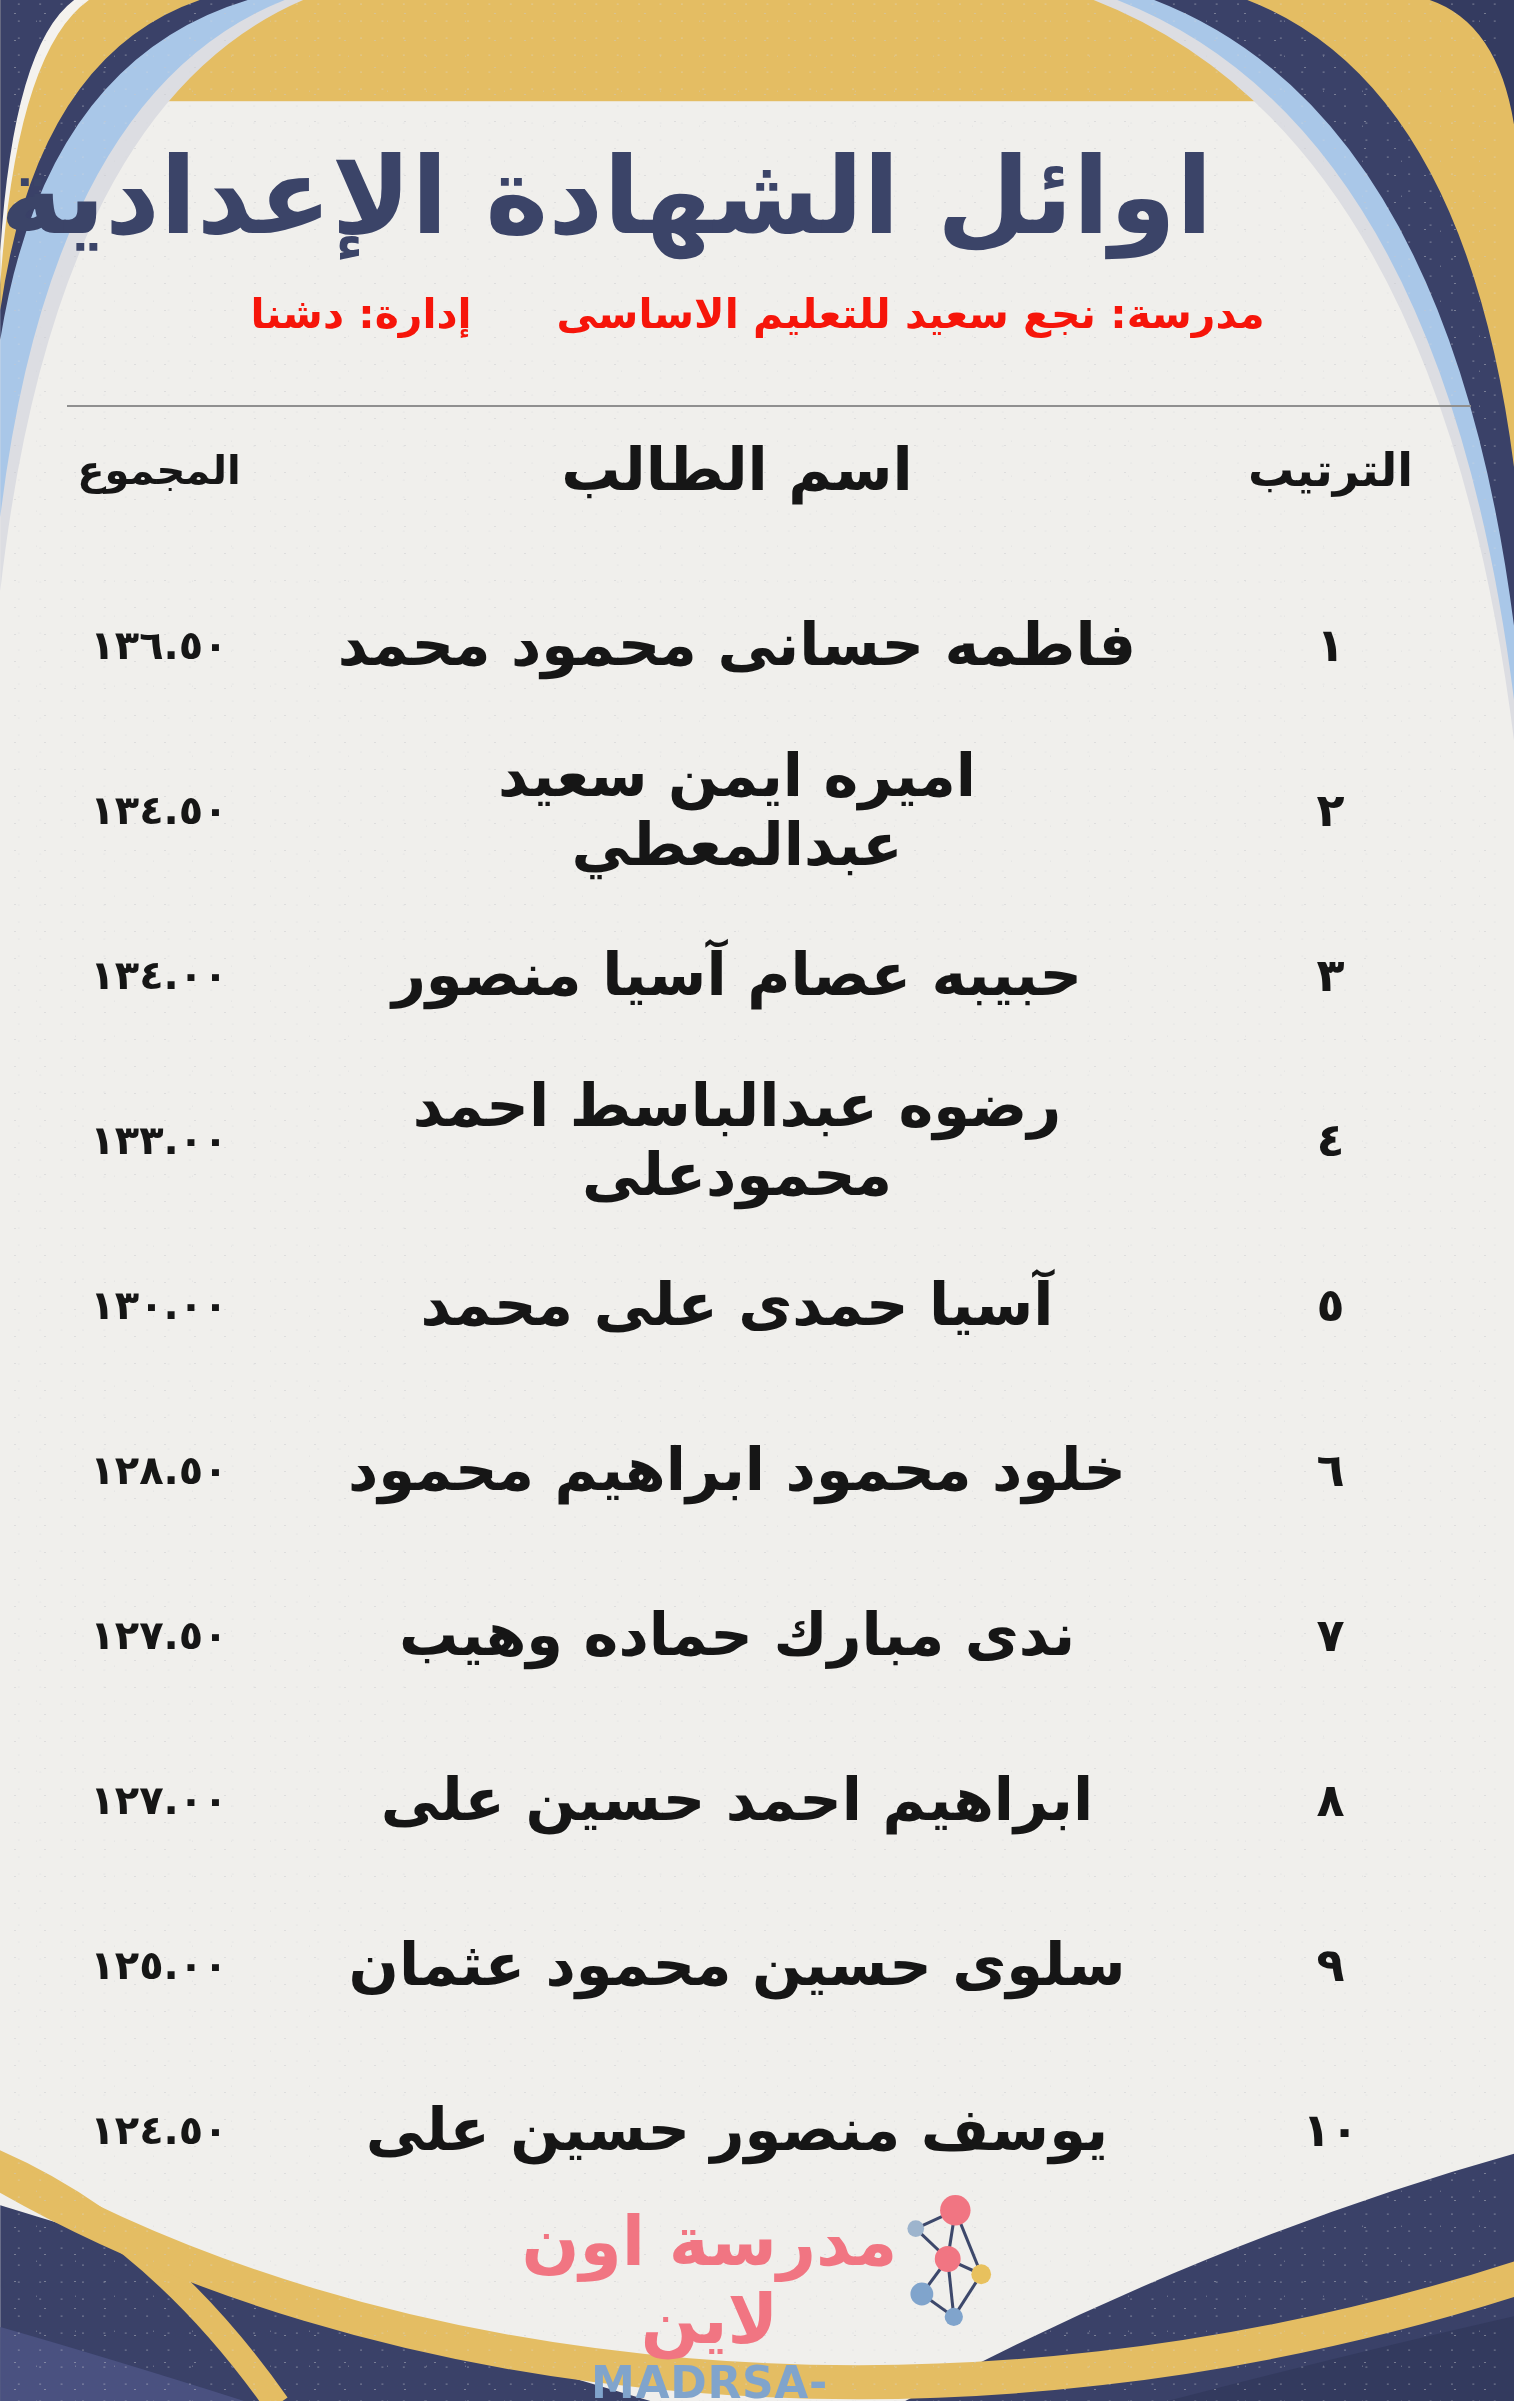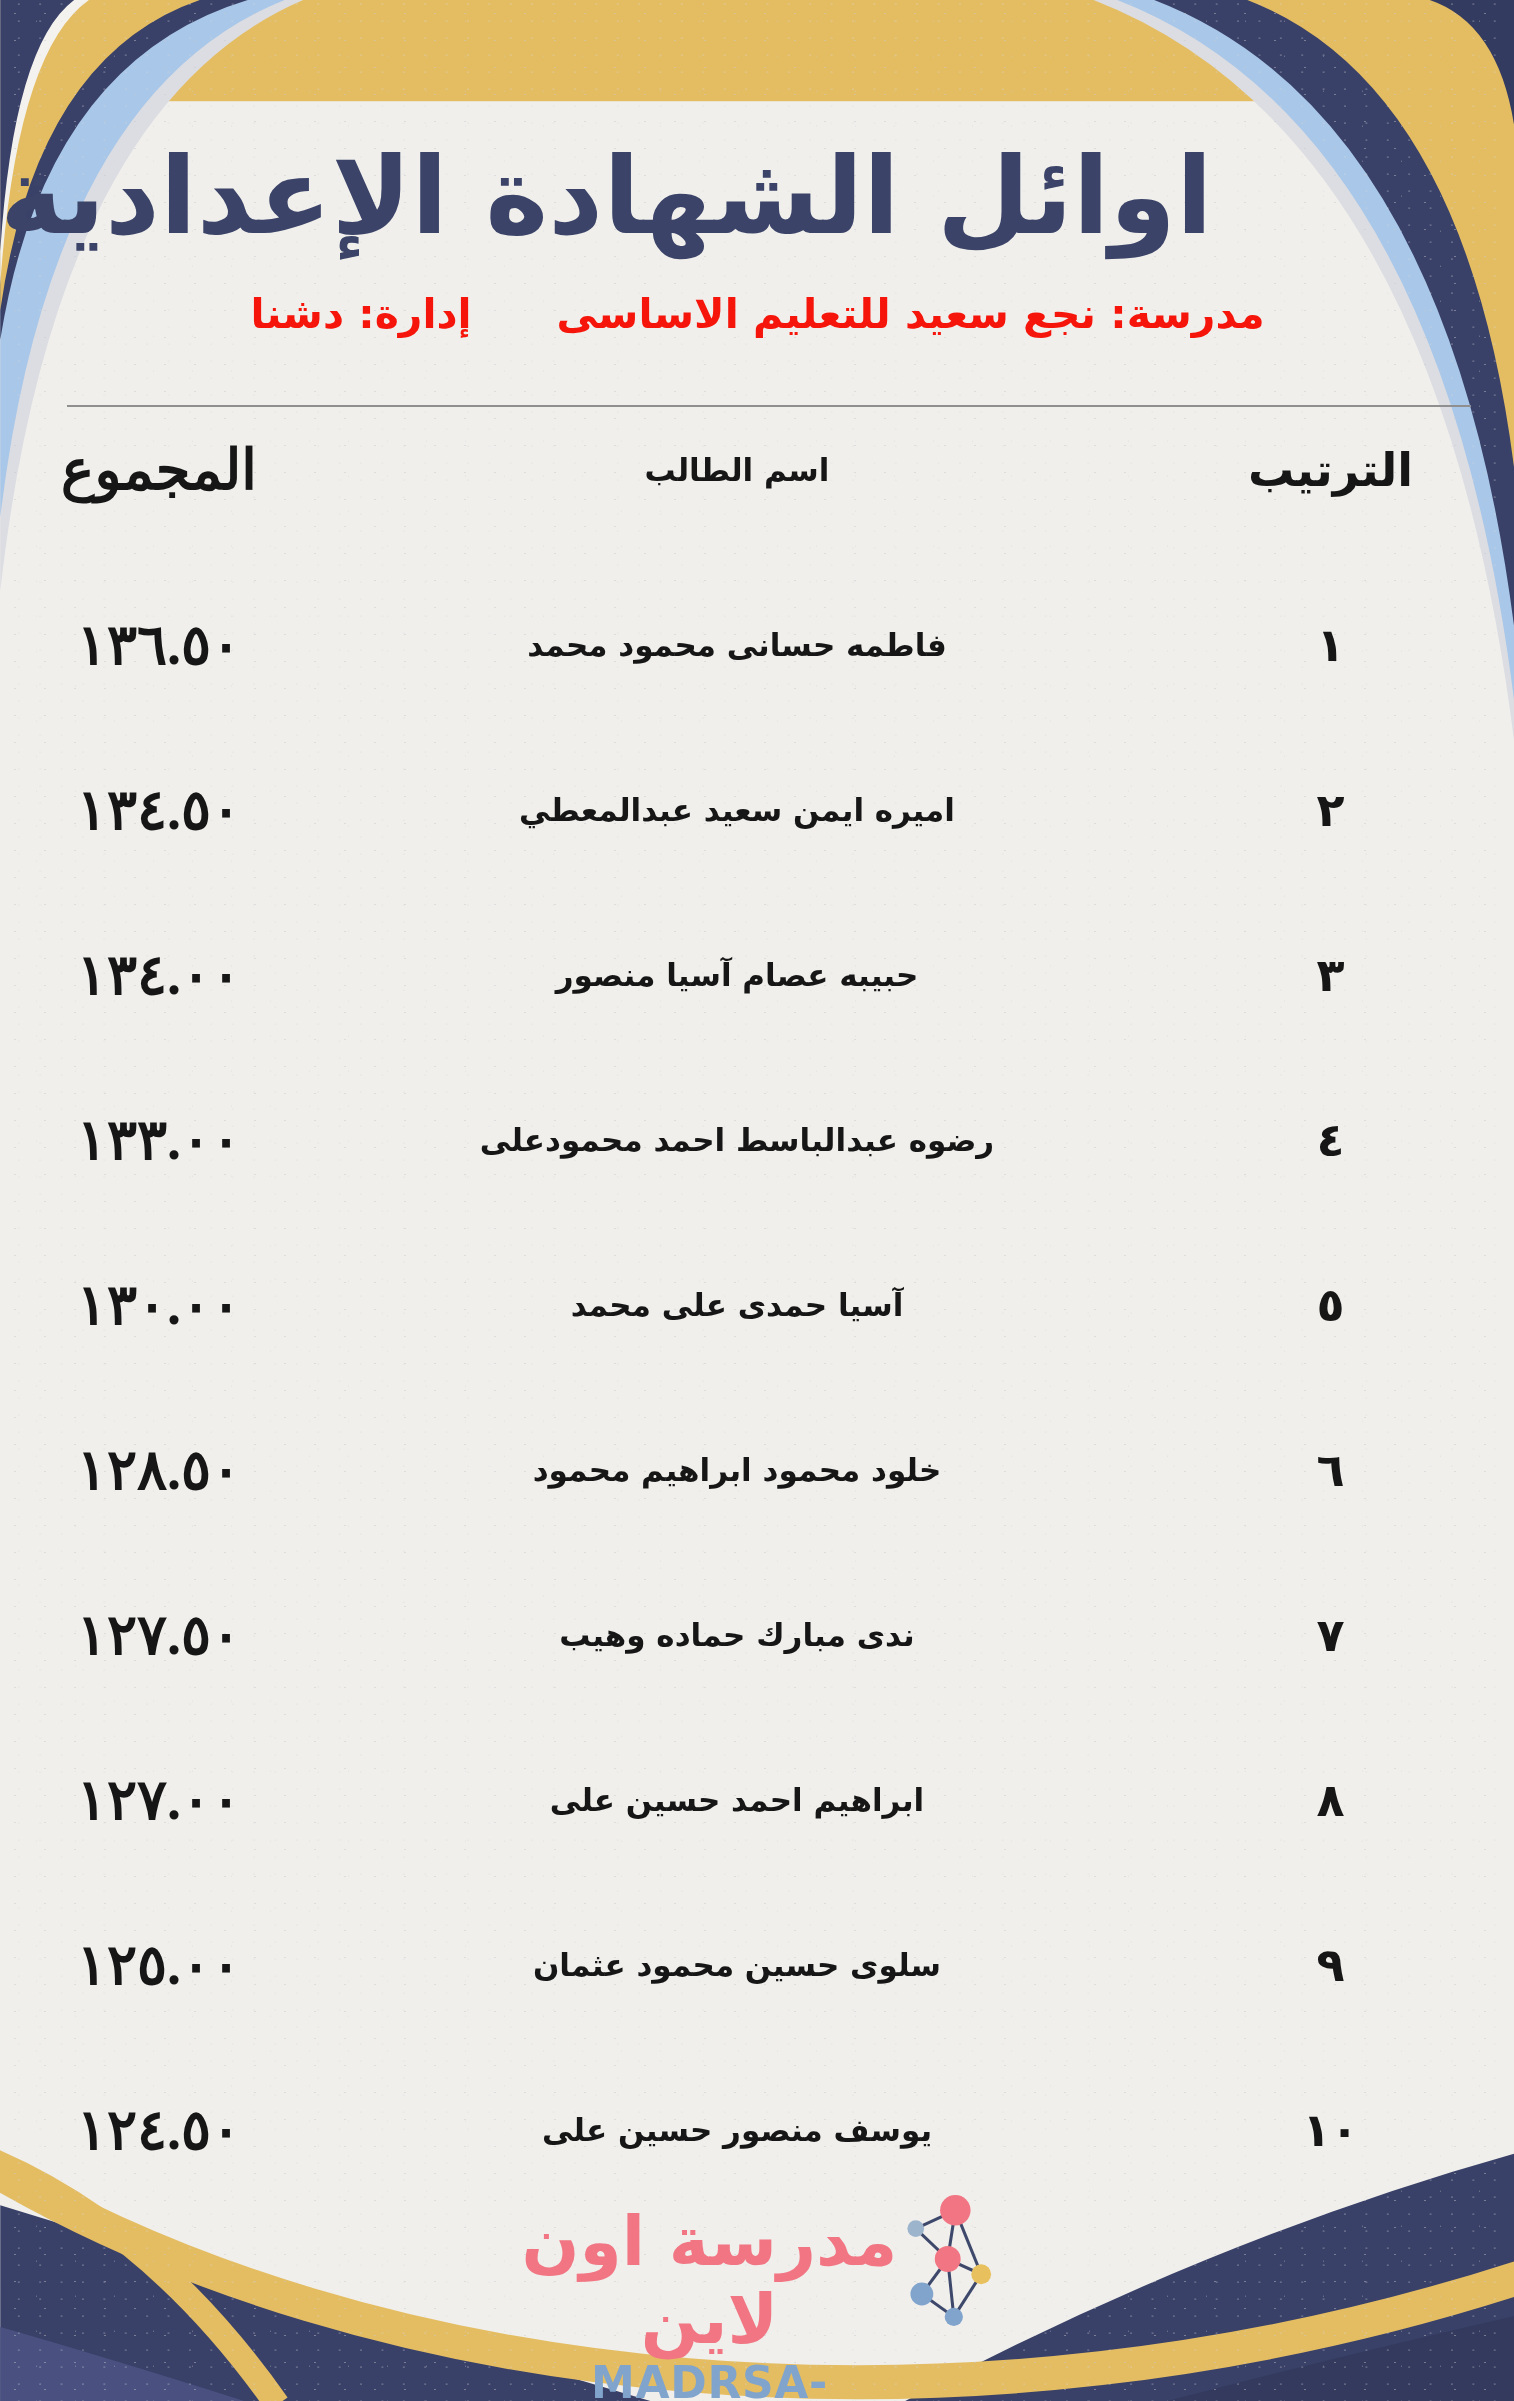--- a/index.html
+++ b/index.html
@@ -69,22 +69,22 @@
     display:flex;align-items:center;height:111px;
     font-size:41px;font-weight:bold;
   }
   .rows{padding-top:37px;}
   .trow{
     display:flex;align-items:center;height:165px;
     font-weight:bold;
   }
   .col{text-align:center;}
   .col.rank{width:369px;font-size:46px;}
-  .col.name{flex:1;font-size:31px;margin-left:10px;}
-  .col.total{width:318px;font-size:56px;font-family:Liberation Serif, serif;}
+  .col.name{flex:1;font-size:59px;margin-left:10px;}
+  .col.total{width:318px;font-size:40px;}
 
   .brand{
     top:2183px;left:473px;width:473px;
     text-align:center;z-index:3;
   }
   .brand-ar{
     direction:rtl;
     color:var(--pink);
     font-size:68px;font-weight:bold;
     line-height:1.15;

